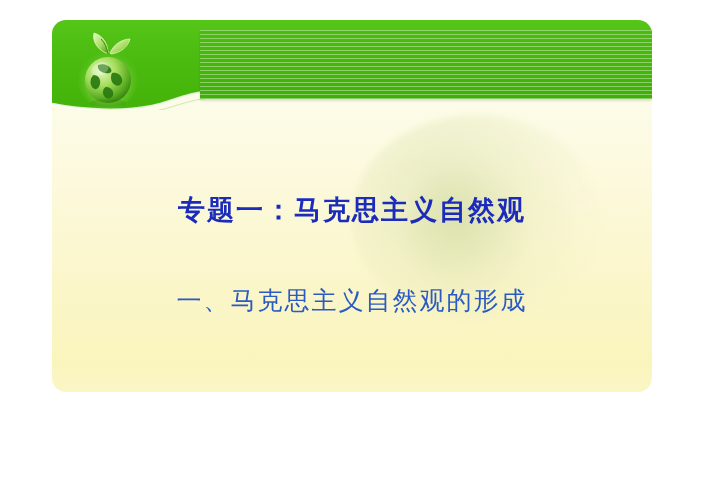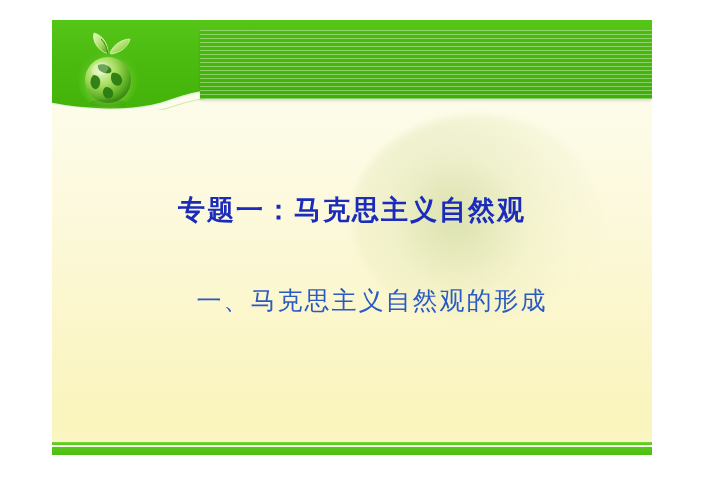--- a/index.html
+++ b/index.html
@@ -18,30 +18,31 @@
     height: 496px;
     background: #ffffff;
   }
 
   
   .slide {
     position: absolute;
     left: 52px;
     top: 20px;
     width: 600px;
-    height: 435px;
+    height: 372px;
     background:
       linear-gradient(180deg,
         #fdfdf2 0%,
         #fdfcea 18%,
         #fcf9dc 45%,
         #fbf6c9 72%,
         #faf4bd 92%,
         #fbf6c6 100%);
     overflow: hidden;
+    border-radius: 14px;
   }
 
   
   .watermark {
     position: absolute;
     left: 300px;
     top: 95px;
     width: 250px;
     height: 205px;
     border-radius: 50%;
@@ -121,21 +122,20 @@
     letter-spacing: 2px;
     white-space: nowrap;
   }
 
   .bullets {
     position: absolute;
     left: 0;
     top: 258px;
     width: 600px;
     text-align: center;
-    margin-left: 20px;
   }
   .bullet {
     color: #2a5bc4;
     font-family: "DejaVu Serif", "Liberation Serif", serif;
     font-size: 25px;
     letter-spacing: 2px;
     line-height: 45px;
     white-space: nowrap;
   }
 

